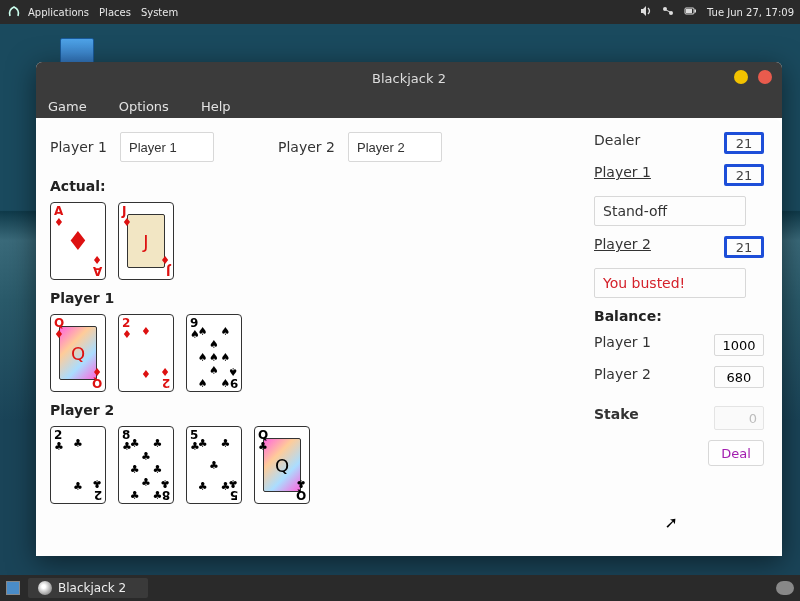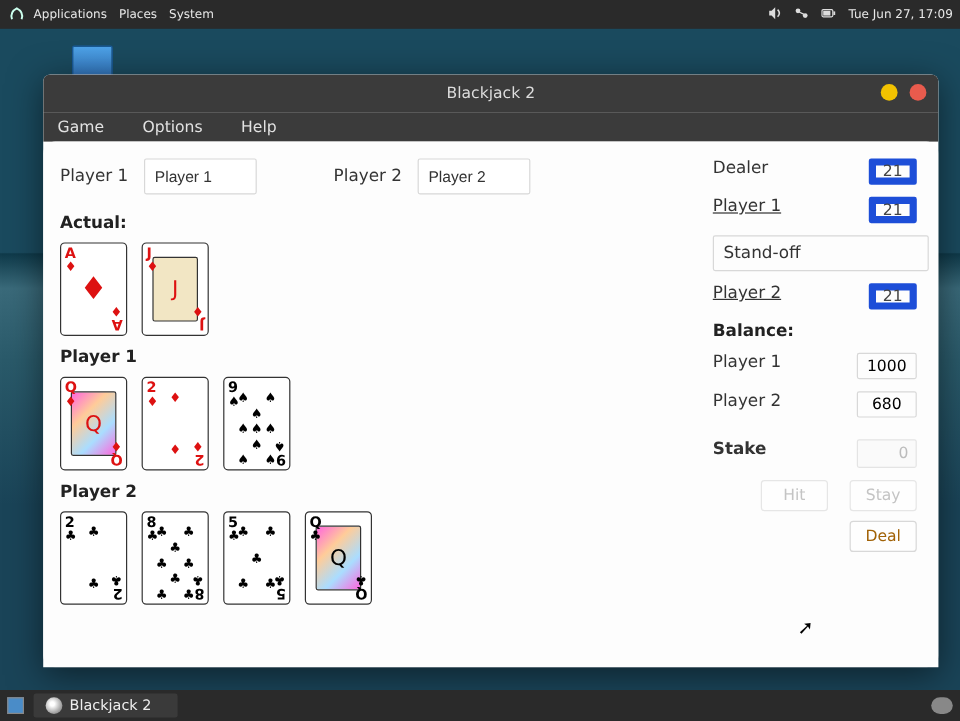--- a/index.html
+++ b/index.html
@@ -73,31 +73,31 @@
   .card .center { font-size:26px; }
   .card .pipgrid { width:34px; height:56px; display:grid; grid-template-columns:repeat(3,1fr); grid-template-rows:repeat(5,1fr); justify-items:center; align-items:center; font-size:11px;}
   .card .face { width:38px; height:54px; border:1px solid #333; border-radius:2px; background:#f2e6c4; display:flex; align-items:center; justify-content:center; font-size:18px;}
   .card .face.queen{background:linear-gradient(135deg,#f6d,#fc9,#adf,#f6d); }
 
   
   .rlabel { font-weight:700; font-size:14px; margin-bottom:10px;}
   .rrow { display:flex; align-items:flex-start; justify-content:space-between; margin-bottom:10px; font-size:14px;}
   .rrow .nm { color:#333;}
   .rrow .nm.link { text-decoration:underline; color:#333;}
-  .valbox { width:40px; height:22px; border:6px solid #1d4ed8; border-radius:2px; display:flex; align-items:center; justify-content:center; font-size:13px; color:#444;}
+  .valbox { width:40px; height:22px; border:3px solid #1d4ed8; border-radius:2px; display:flex; align-items:center; justify-content:center; font-size:13px; color:#444;}
   .statusbox {
-    width:180px; height:30px; border:1px solid #d8d8d8; border-radius:2px; display:flex; align-items:center; padding:0 8px; margin:0 0 10px 0;
+    width:152px; height:30px; border:1px solid #d8d8d8; border-radius:2px; display:flex; align-items:center; padding:0 8px; margin:0 0 10px 0;
     font-size:14px; color:#333;text-align:right;
   }
   .statusbox.bust { color:#d4212b;}
   .valboxw { width:50px; height:22px; border:1px solid #d8d8d8; border-radius:2px; display:flex; align-items:center; justify-content:center; font-size:13px; color:#000000;}
 
   .stakebox { width:50px; height:24px; border:1px solid #e4e4e4; border-radius:2px; display:flex; align-items:center; justify-content:flex-end; padding-right:6px; color:#bcbcbc; font-size:13px; background:#fafafa;}
   .btnrow { display:flex; gap:18px; margin-top:10px; justify-content:flex-end;}
-  .btn { width:56px; height:26px; border:1px solid #d8d8d8; border-radius:3px; display:flex; align-items:center; justify-content:center; font-size:13px; background:#fefefe; color:#a16207;}
+  .btn { width:56px; height:26px; border:1px solid #d8d8d8; border-radius:3px; display:flex; align-items:center; justify-content:center; font-size:13px; background:#fefefe; color:#a21caf;}
   .btn.disabled { color:#c4c4c4; border-color:#e6e6e6;}
   .cursor { position:absolute; right:104px; bottom:24px; font-size:16px; color:#000; pointer-events:none;}
 </style>
 </head>
 <body>
 
 <div class="syspanel">
   <span class="logo">
     <svg width="16" height="16" viewBox="0 0 16 16">
         <path d="M4 12 Q2 6 8 3 Q14 6 12 12" fill="none" stroke="#cfe" stroke-width="1.6"></path>
@@ -319,40 +319,37 @@
       </div>
       <div class="rrow">
         <span class="nm link">Player 1</span>
         <span class="valbox">21</span>
       </div>
       <div class="statusbox">Stand-off</div>
       <div class="rrow">
         <span class="nm link">Player 2</span>
         <span class="valbox">21</span>
       </div>
+      <div class="statusbox bust">You busted!</div>
 
       <div class="rlabel">Balance:</div>
       <div class="rrow">
         <span class="nm">Player 1</span>
         <span class="valboxw">1000</span>
       </div>
       <div class="rrow">
         <span class="nm">Player 2</span>
         <span class="valboxw">680</span>
       </div>
 
       <div class="rrow" style="margin-top:18px;">
         <span class="nm" style="font-weight:700">Stake</span>
         <span class="stakebox">0</span>
       </div>
 
-      <div class="btnrow">
-        <div class="btn disabled">Hit</div>
-        <div class="btn disabled">Stay</div>
-      </div>
       <div class="btnrow" style="margin-top:8px;">
         <div class="btn">Deal</div>
       </div>
     </div>
 
     <div class="cursor">➚</div>
   </div>
 </div>
 
 <div class="taskbar">

